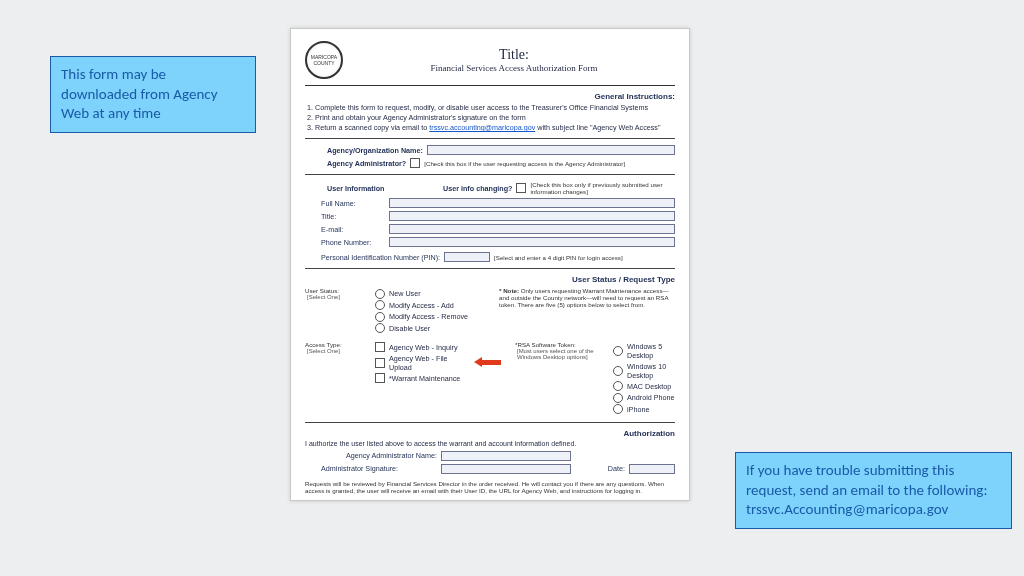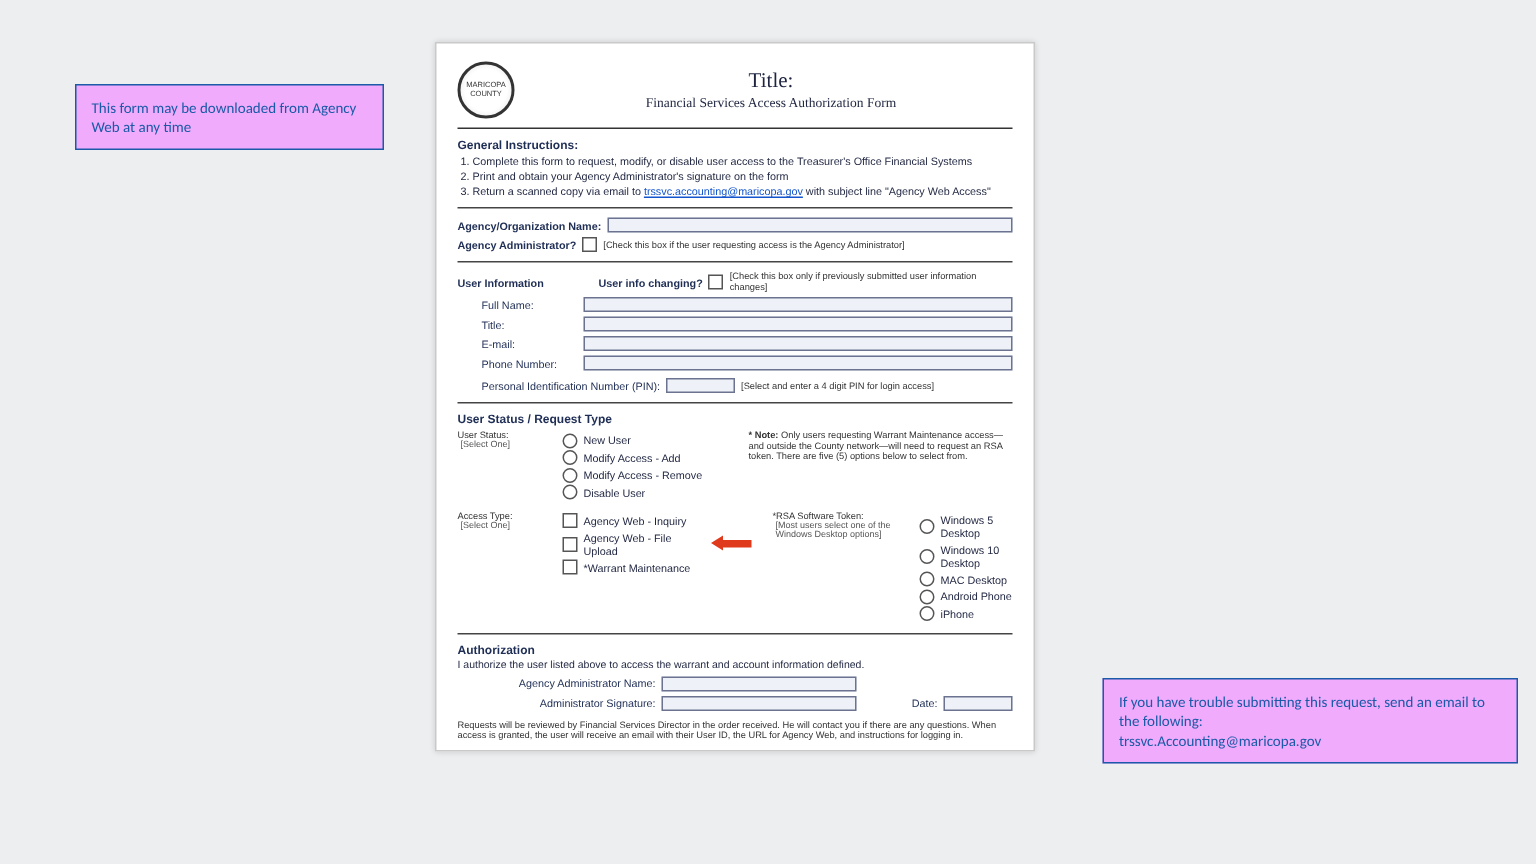--- a/index.html
+++ b/index.html
@@ -9,24 +9,24 @@
     height: 576px;
     background: #eceeef;
     font-family: Arial, Helvetica, sans-serif;
     overflow: hidden;
     position: relative;
     color: #222;
   }
   .callout {
     position: absolute;
     border: 1.5px solid #1a5aa8;
-    background: #f0abfc;
+    background: #7dd3fc;
     color: #1a5aa8;
     font-family: "Segoe UI", "Gill Sans", Calibri, sans-serif;
-    font-size: 10px;
+    font-size: 15px;
     line-height: 1.3;
     padding: 8px 10px;
     box-sizing: border-box;
   }
   #callout-left { left: 50px; top: 56px; width: 206px; }
   #callout-right { left: 735px; top: 452px; width: 277px; }
 
   .doc {
     position: absolute;
     left: 290px;
@@ -65,29 +65,30 @@
   }
   .doc-title-block { flex: 1; text-align: center; }
   .doc-title { font-size: 14px; color: #1f2540; font-family: Georgia, 'Times New Roman', serif; }
   .doc-subtitle { font-size: 9px; color: #1f2540; font-family: Georgia, 'Times New Roman', serif; }
 
   .sec-head {
     font-weight: bold;
     color: #1f2e55;
     font-size: 8px;
     margin-top: 6px;
+    text-align: right;
   }
   .instr-list { margin: 2px 0 6px 0; padding-left: 10px; }
   .instr-list li { margin-bottom: 1px; }
   .email-link { color: #1355cc; text-decoration: underline; }
 
   .hr { border-top: 1px solid #444; margin: 6px 0; }
 
   .row { display: flex; align-items: center; gap: 4px; margin: 3px 0; }
-  .row label.lab { flex: 0 0 auto; font-weight: bold; color: #1f2e55; }
+  .row label.lab { flex: 0 0 auto; font-weight: bold; color: #1f2e55; margin-left: 22px; }
   .row label.lab-sm { font-weight: normal; color: #1f2e55; flex: 0 0 auto; padding-left: 16px; }
   .tbox {
     flex: 1 1 auto;
     height: 10px;
     background: #eef2f8;
     border: 1px solid #6b7390;
     box-sizing: border-box;
   }
   .tbox.sm { flex: 0 0 46px; }
   .chk {
@@ -291,21 +292,21 @@
   <div class="hr"></div>
 
   <div class="sec-head">Authorization</div>
   <div class="auth-text">I authorize the user listed above to access the warrant and account information defined.</div>
 
   <div class="row">
     <label class="lab-sm" style="width:116px;text-align:right">Agency Administrator Name:</label>
     <div class="tbox" style="flex:0 0 130px"></div>
   </div>
   <div class="row">
-    <label class="lab-sm" style="width:116px;text-align:right">Administrator Signature:</label>
+    <label class="lab-sm" style="width:116px;">Administrator Signature:</label>
     <div class="tbox" style="flex:0 0 130px"></div>
     <span style="flex:1"></span>
     <label class="lab-sm">Date:</label>
     <div class="tbox sm"></div>
   </div>
 
   <div class="foot">Requests will be reviewed by Financial Services Director in the order received. He will contact you if there are any questions. When access is granted, the user will receive an email with their User ID, the URL for Agency Web, and instructions for logging in.</div>
 </div>
 
 </body></html>

